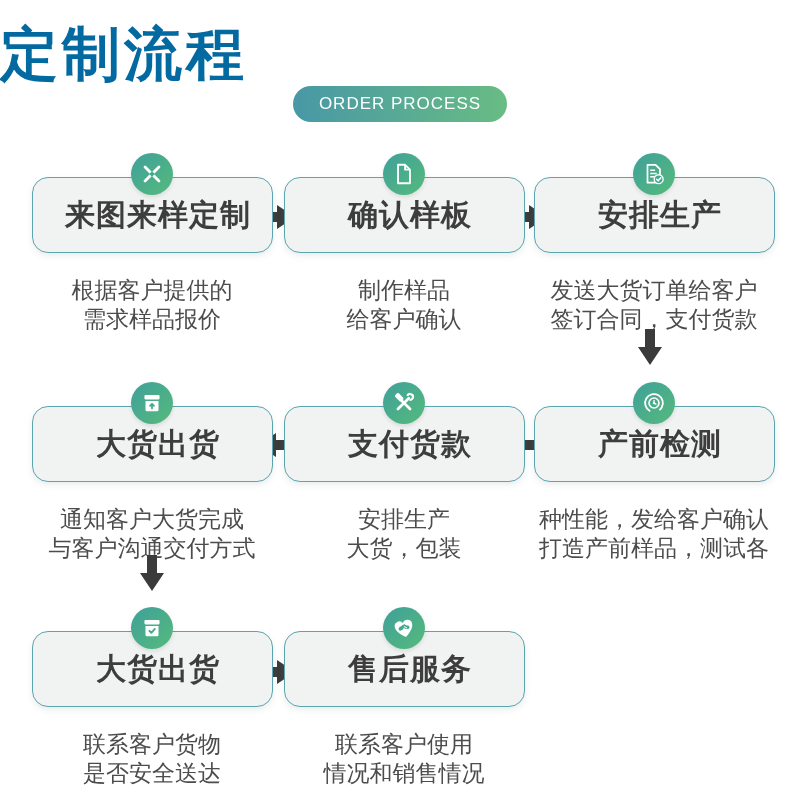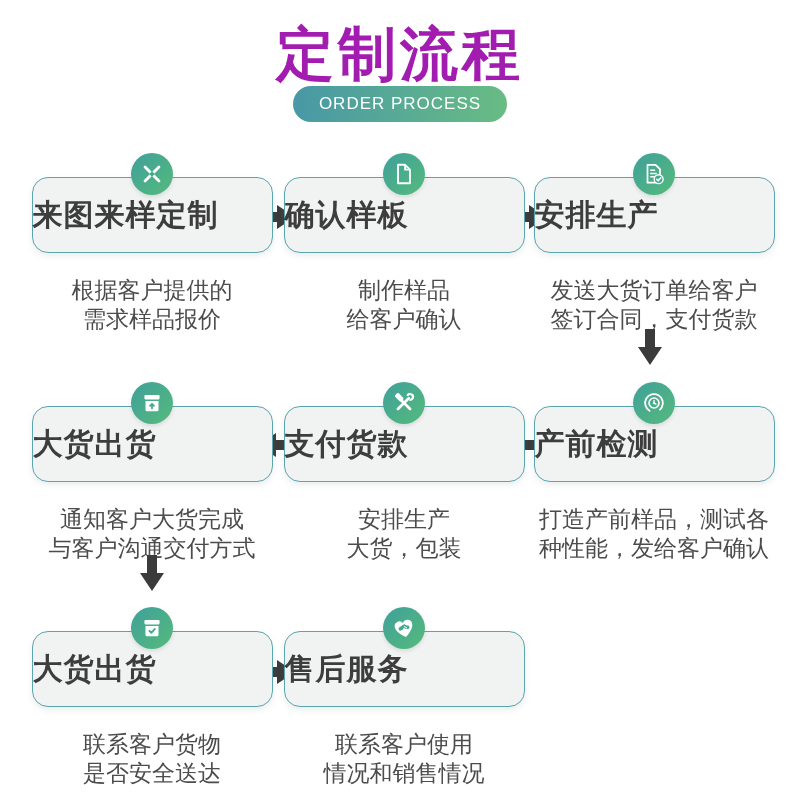--- a/index.html
+++ b/index.html
@@ -1,46 +1,47 @@
 <!DOCTYPE html>
 <html><head>
 <meta charset="utf-8">
 <style>
   html,body { margin:0; padding:0; background:#ffffff; }
   body { width:800px; height:800px; font-family:"Liberation Sans", sans-serif; }
   .canvas { position:relative; width:800px; height:800px; background:#ffffff; overflow:hidden; }
 
   .page-title {
     position:absolute; top:16px; left:0; width:100%;
-    text-align:center; font-size:58px; font-weight:900;
-    color:#a21caf; letter-spacing:4px;
+    font-size:58px; font-weight:900;
+    color:#0369a1; letter-spacing:4px;
   }
   .pill {
     position:absolute; top:86px; left:293px; width:214px; height:36px;
     border-radius:18px;
     background:linear-gradient(90deg,#4898a6 0%,#68bc83 100%);
     color:#ffffff; font-size:17px; letter-spacing:1px; font-weight:500;
     display:flex; align-items:center; justify-content:center;
   }
 
   .step { position:absolute; width:240px; display:flex; flex-direction:column; align-items:center; }
   .icon-circle {
     width:42px; height:42px; border-radius:50%;
     background:linear-gradient(135deg,#3fa099 0%,#55ba7d 100%);
     display:flex; align-items:center; justify-content:center;
     z-index:2; margin-bottom:-18px;
     box-shadow:0 2px 4px rgba(0,0,0,0.10);
   }
   .step-box {
     width:241px; height:76px; box-sizing:border-box;
     background:#f1f2f2; border:1.5px solid #5aa5ae; border-radius:16px;
-    display:flex; align-items:center; 
+    display:flex; align-items:center; justify-content:center;
     font-size:30px; font-weight:bold; color:#3d3d3d; letter-spacing:1px;
     box-shadow:0 3px 6px rgba(110,135,135,0.14);
     z-index:1;
+    padding-left:12px;
   }
   .step-desc {
     margin-top:23px; font-size:23px; line-height:29px;
     color:#4c4c4c; text-align:center; white-space:nowrap;
   }
   .arrow { position:absolute; width:36px; height:28px; }
   .arrow svg { display:block; }
   .rot90  { transform:rotate(90deg); }
   .rot180 { transform:rotate(180deg); }
 </style>
@@ -113,22 +114,22 @@
         <circle cx="12" cy="12" r="8.2" fill="none" stroke="#ffffff" stroke-width="1.7" stroke-dasharray="41 11" transform="rotate(120 12 12)" stroke-linecap="round"></circle>
         <circle cx="12" cy="12" r="4.6" fill="none" stroke="#ffffff" stroke-width="1.5"></circle>
         <circle cx="12" cy="12" r="1.1" fill="#ffffff"></circle>
         <path d="M12 12 V9.6 M12 12 L13.8 13" stroke="#ffffff" stroke-width="1.2" fill="none" stroke-linecap="round"></path>
       </svg>
     </div>
     <div class="step-box">
       <span>产前检测</span>
     </div>
     <div class="step-desc">
+      <div>种性能，发给客户确认</div>
       <div>打造产前样品，测试各</div>
-      <div>种性能，发给客户确认</div>
     </div>
   </div>
 
   <div class="step" style="left:284px; top:382px;">
     <div class="icon-circle">
       <svg width="26" height="26" viewBox="0 0 24 24">
         <path d="M7.6 7.6 L17.6 17.6" stroke="#ffffff" stroke-width="2.5" stroke-linecap="round"></path>
         <path d="M16.4 7.6 L6.4 17.6" stroke="#ffffff" stroke-width="2.5" stroke-linecap="round"></path>
         <rect x="3.6" y="4.4" width="8" height="4.6" rx="1.2" fill="#ffffff" transform="rotate(45 7.6 6.7)"></rect>
         <circle cx="17.6" cy="6.4" r="2.7" fill="none" stroke="#ffffff" stroke-width="2" stroke-dasharray="12 5" transform="rotate(200 17.6 6.4)"></circle>

